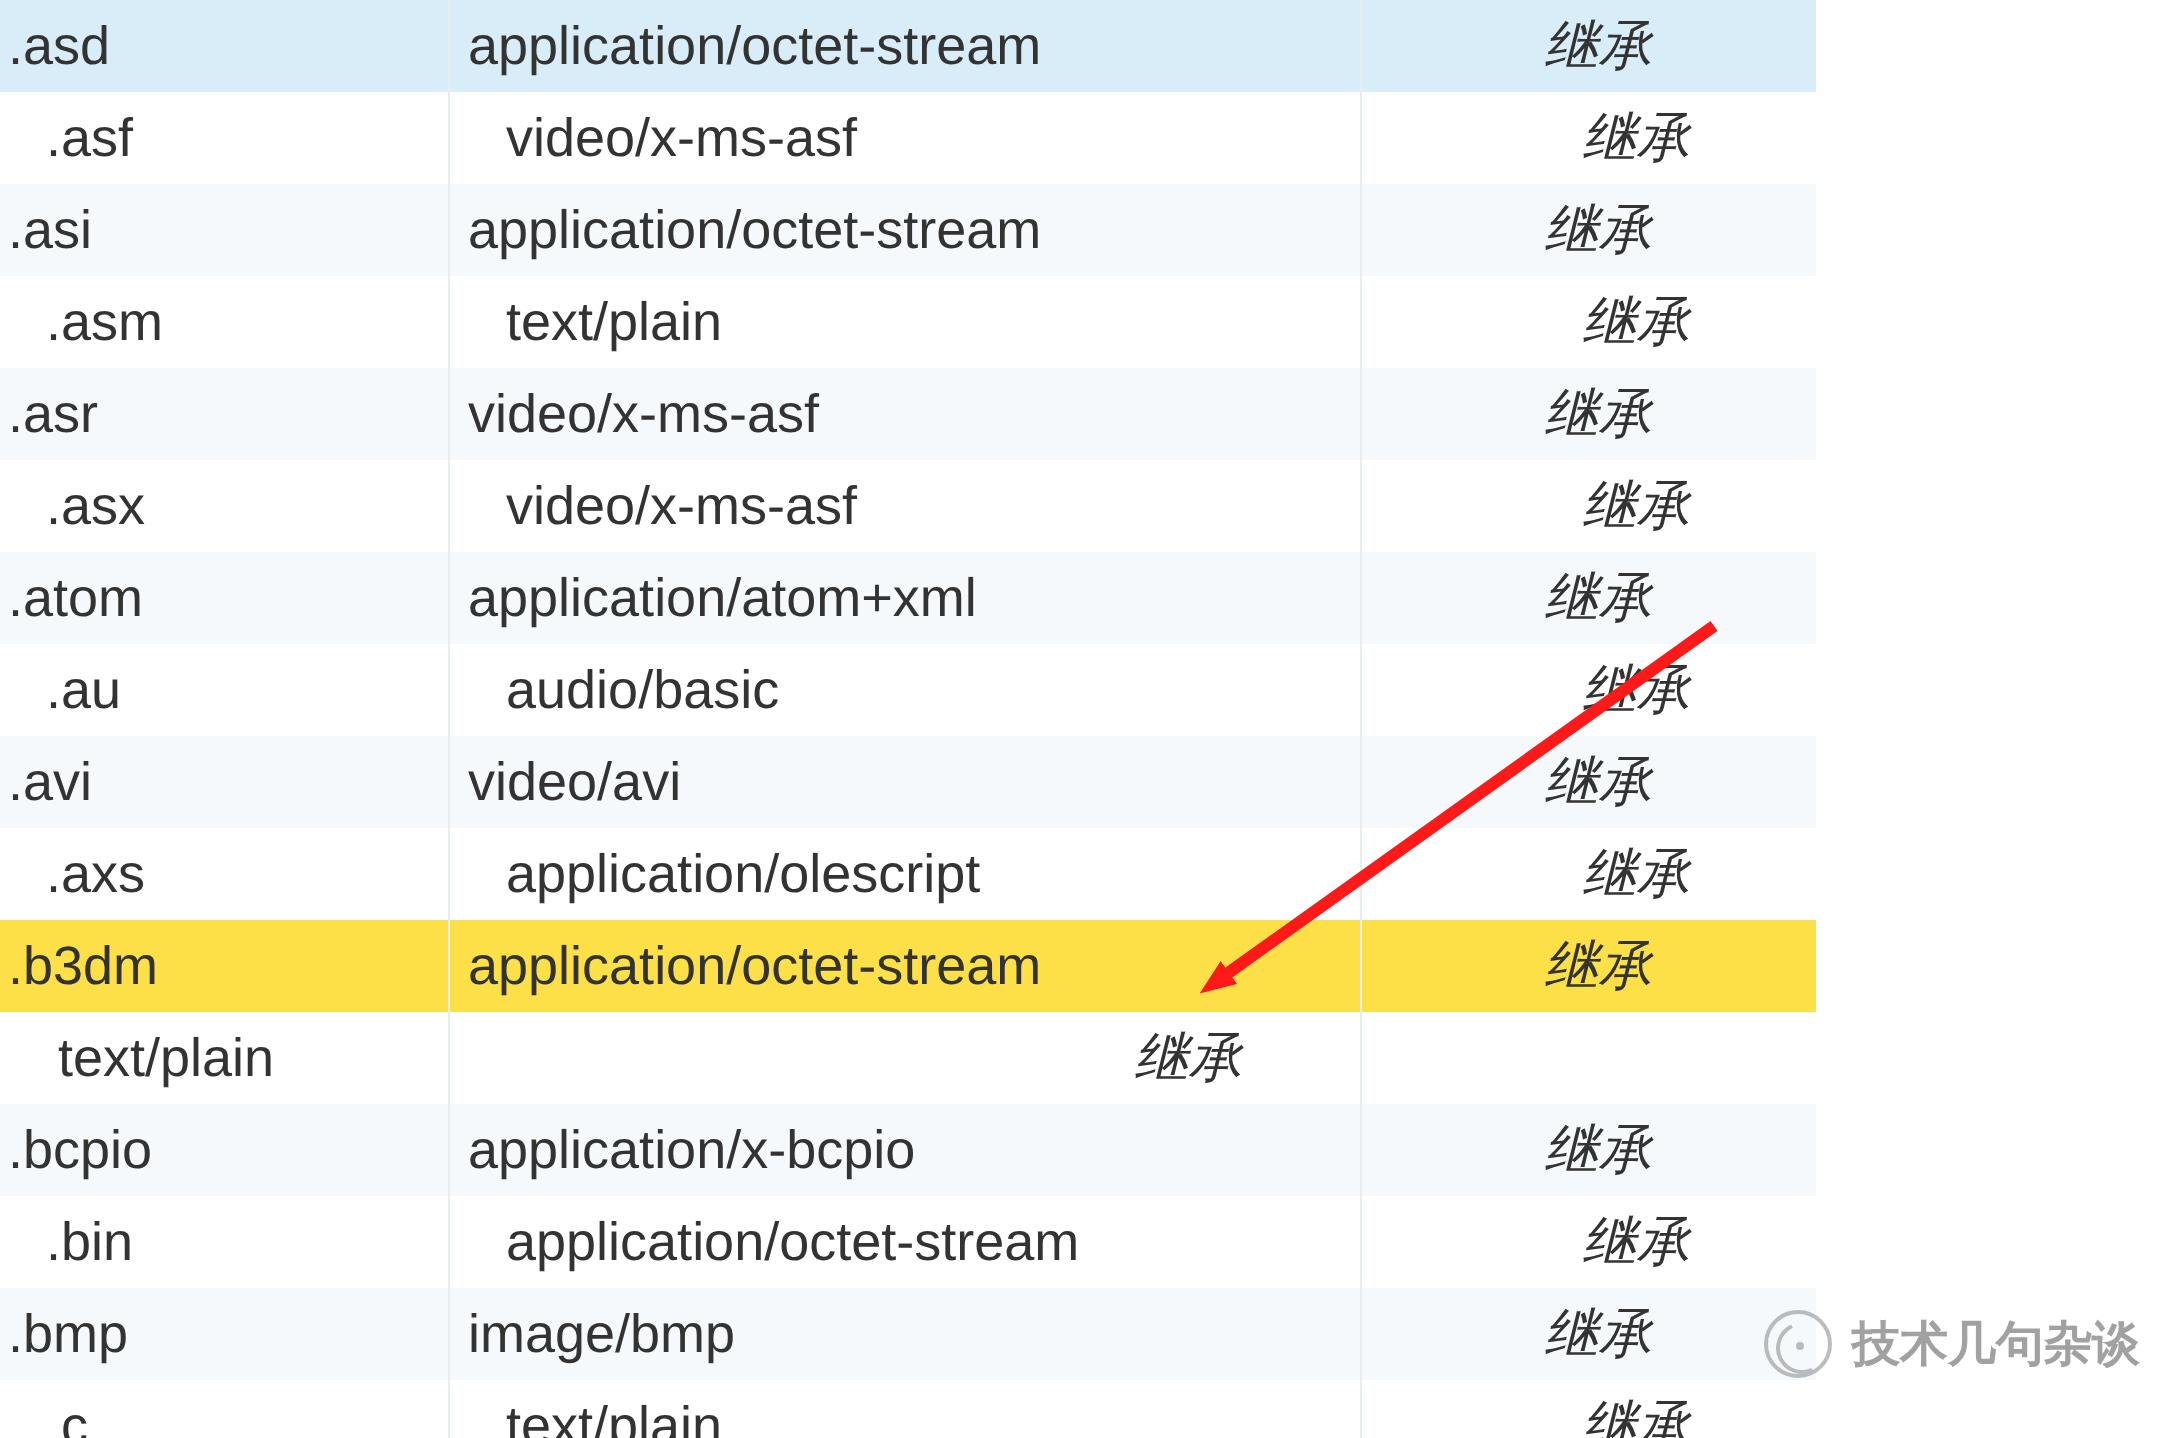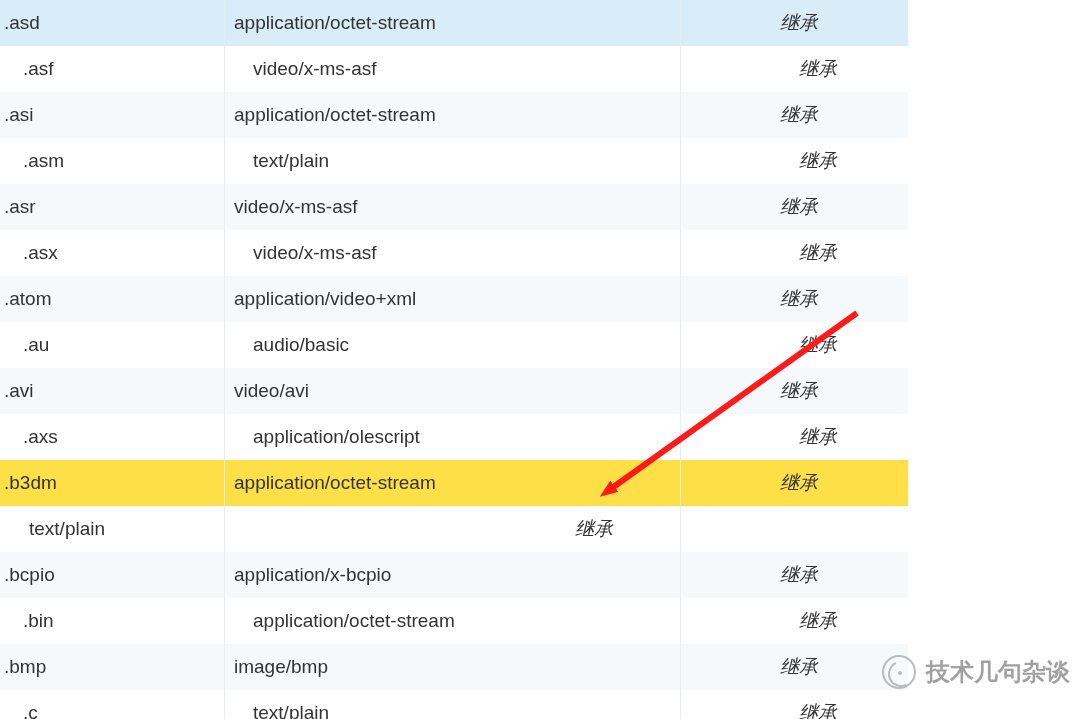--- a/index.html
+++ b/index.html
@@ -1,19 +1,19 @@
 <!DOCTYPE html>
 <html><head>
 <meta charset="utf-8">
 <style>
   * { margin: 0; padding: 0; box-sizing: border-box; }
   html, body { width: 1080px; height: 719px; overflow: hidden; font-family: "Segoe UI", Arial, sans-serif; background: #fff; }
   .viewport { position: relative; width: 1080px; height: 719px; }
   .table-wrap { position: absolute; left: 0; top: 0; width: 908px; height: 719px; background: #fff; }
-  .row { display: flex; align-items: center; height: 46px; width: 100%; font-size: 19px; color: #333; }
+  .row { display: flex; align-items: center; height: 46px; width: 100%; font-size: 27px; color: #333; }
   .row.bottomcut { height: 29px; overflow: hidden; }
   .row.bottomcut .cell { line-height: 46px; position: relative; top: 8px; }
   .row.alt-a { background: #ffffff; margin-left: 19px; }
   .row.alt-b { background: #f6f9fb; }
   .row.highlight-blue { background: #d9edf9; }
   .row.highlight-gray { background: #fde047; }
   .cell { white-space: nowrap; overflow: hidden; }
   .col-ext   { width: 224px; padding-left: 4px; color: #333; }
   .col-mime  { width: 456px; padding-left: 10px; color: #333; }
   .col-inh   { width: 228px; padding-left: 10px; color: #333; font-family: "KaiTi", "STKaiti", serif; font-style: italic; text-align: center; }
@@ -60,21 +60,21 @@
           <div class="cell col-mime">video/x-ms-asf</div>
           <div class="cell col-inh">继承</div>
         </div>
         <div class="row alt-a">
           <div class="cell col-ext">.asx</div>
           <div class="cell col-mime">video/x-ms-asf</div>
           <div class="cell col-inh">继承</div>
         </div>
         <div class="row alt-b">
           <div class="cell col-ext">.atom</div>
-          <div class="cell col-mime">application/video+xml</div>
+          <div class="cell col-mime">application/atom+xml</div>
           <div class="cell col-inh">继承</div>
         </div>
         <div class="row alt-a">
           <div class="cell col-ext">.au</div>
           <div class="cell col-mime">audio/basic</div>
           <div class="cell col-inh">继承</div>
         </div>
         <div class="row alt-b">
           <div class="cell col-ext">.avi</div>
           <div class="cell col-mime">video/avi</div>

